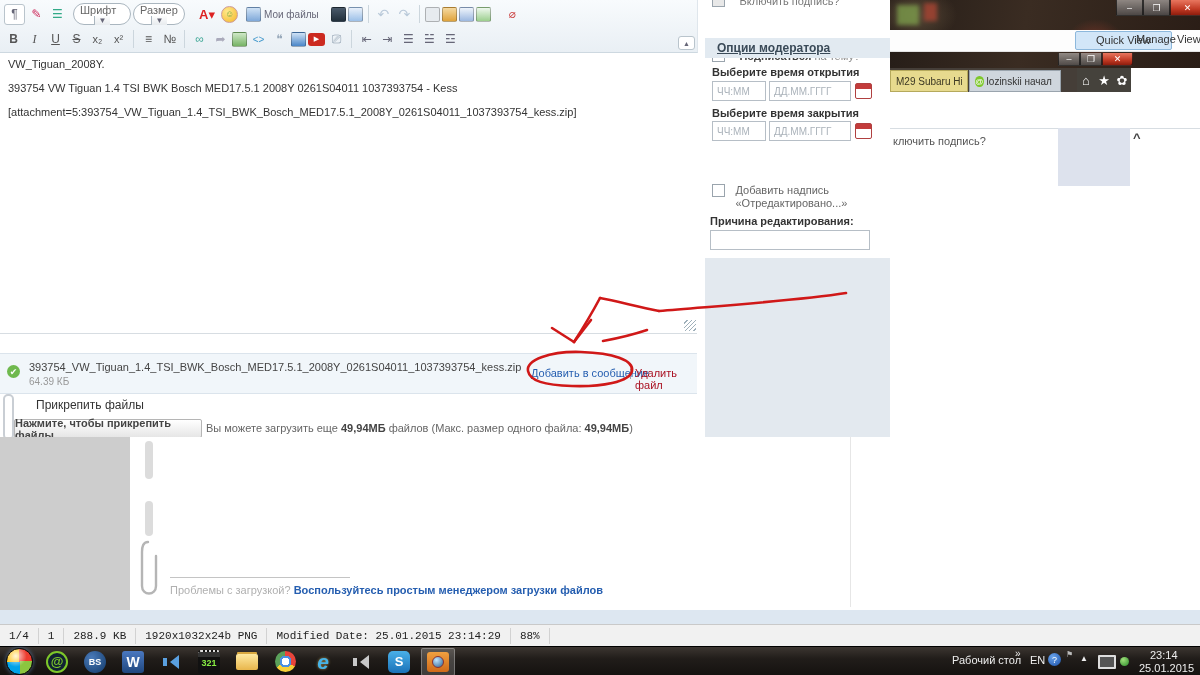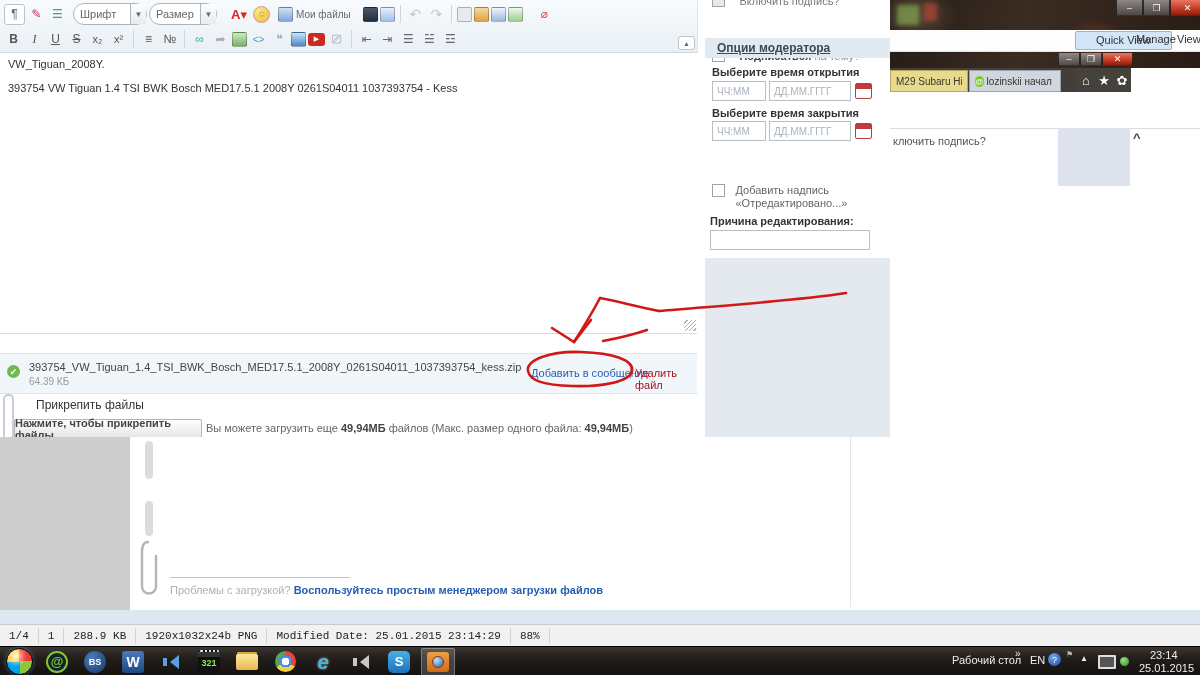--- a/index.html
+++ b/index.html
@@ -9,21 +9,21 @@
   
   #editor{left:0;top:0;width:705px;height:440px;background:#fff;}
   .toolbar{left:0;top:0;width:697px;height:52px;background:linear-gradient(#f8fbfd,#e9eff4);
            border-bottom:1px solid #cdd8e0;border-right:1px solid #dfe6ec;}
   .trow{position:absolute;left:4px;display:flex;align-items:center;gap:2px;height:22px;}
   .tbtn{display:inline-flex;align-items:center;justify-content:center;width:19px;height:19px;
         border-radius:3px;font-size:12px;color:#555;}
   .tbtn.boxed{border:1px solid #b9c4cc;background:#fff;}
   .chip{display:inline-block;width:13px;height:13px;border-radius:2px;border:1px solid rgba(0,0,0,.25);}
   .dd{display:inline-flex;align-items:center;height:20px;border:1px solid #aab6bf;background:#fff;
-      border-radius:11px;font-size:11px;color:#666;}
+      border-radius:11px;font-size:11px;color:#666;flex-direction:column;}
   .dd .lbl{padding:0 6px;min-width:44px;}
   .dd .arr{width:15px;height:100%;border-left:1px solid #aab6bf;background:linear-gradient(#fdfdfd,#e7ebee);
            display:inline-flex;align-items:center;justify-content:center;font-size:8px;color:#667;}
   .mini{font-size:10px;color:#667;}
   .sep{width:1px;height:18px;background:#ccd6dd;margin:0 3px;}
   .editorTxt{font-size:11px;color:#333;}
   .grip{background:repeating-linear-gradient(135deg,transparent 0 2px,#9fb0ba 2px 3px);}
   .attachRow{background:#f1f6fa;border-top:1px solid #dbe4ec;border-bottom:1px solid #dbe4ec;}
   .okdot{width:13px;height:13px;border-radius:50%;background:#6fb94e;color:#fff;font-size:9px;
          display:flex;align-items:center;justify-content:center;}
@@ -186,20 +186,21 @@
         <span class="tbtn" style="color:#667;">⇥</span>
         <span class="tbtn" style="color:#667;">☰</span>
         <span class="tbtn" style="color:#667;">☱</span>
         <span class="tbtn" style="color:#667;">☲</span>
       </div>
       <span class="abs tbtn boxed" style="left:678px;top:36px;width:15px;height:12px;font-size:7px;color:#667;">▲</span>
     </div>
 
     <div class="abs editorTxt" style="left:8px;top:58px;">VW_Tiguan_2008Y.</div>
     <div class="abs editorTxt" style="left:8px;top:82px;">393754 VW Tiguan 1.4 TSI BWK Bosch MED17.5.1 2008Y 0261S04011 1037393754 - Kess</div>
+    <div class="abs editorTxt" style="left:8px;top:106px;">[attachment=5:393754_VW_Tiguan_1.4_TSI_BWK_Bosch_MED17.5.1_2008Y_0261S04011_1037393754_kess.zip]</div>
 
     <div class="abs grip" style="left:684px;top:320px;width:12px;height:11px;"></div>
     <div class="abs hline" style="left:0;top:333px;width:697px;"></div>
 
     <div class="abs attachRow" style="left:0;top:353px;width:697px;height:39px;">
       <span class="abs okdot" style="left:7px;top:11px;">✔</span>
       <span class="abs" style="left:29px;top:7px;font-size:11px;color:#444;">393754_VW_Tiguan_1.4_TSI_BWK_Bosch_MED17.5.1_2008Y_0261S04011_1037393754_kess.zip</span>
       <span class="abs" style="left:29px;top:22px;font-size:10px;color:#999;">64.39 КБ</span>
       <span class="abs lnk" style="left:531px;top:13px;">Добавить в сообщение</span>
       <span class="abs" style="left:629px;top:13px;font-size:11px;color:#99a;">|</span>

